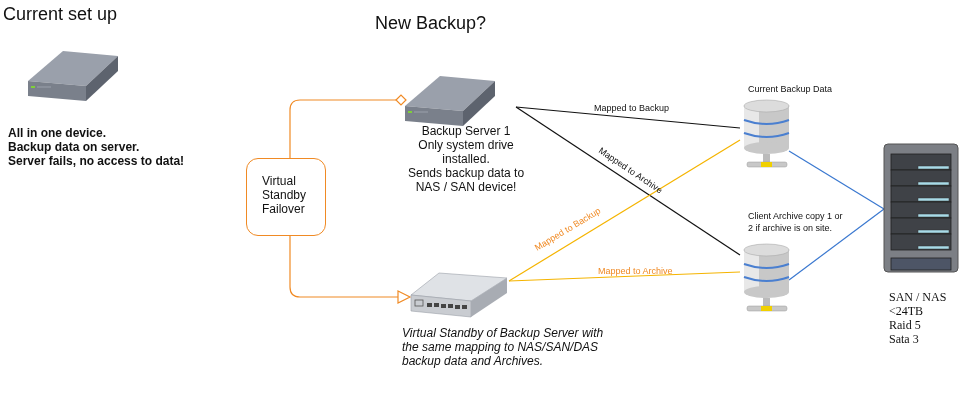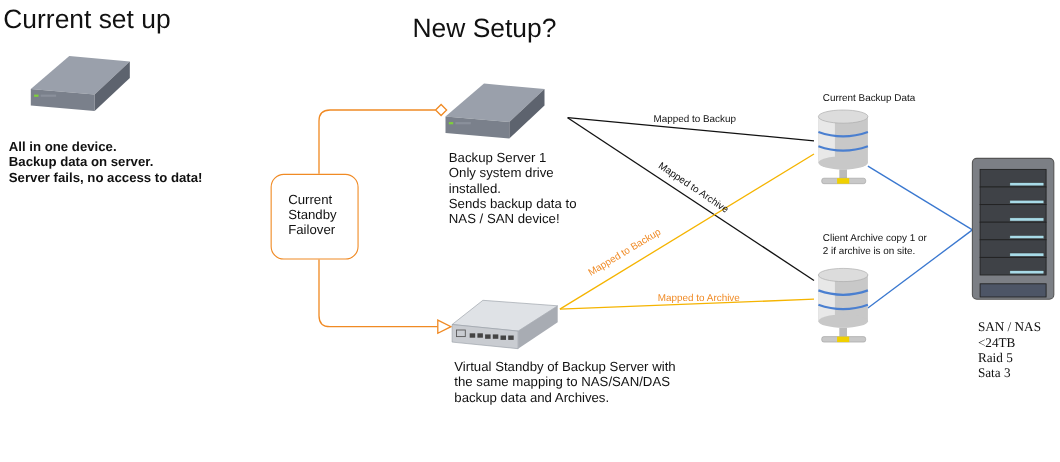--- a/index.html
+++ b/index.html
@@ -1,28 +1,28 @@
 <!DOCTYPE html>
 <html><head>
 <meta charset="utf-8">
 <style>
   html,body{margin:0;padding:0;background:#fff;}
   body{width:964px;height:420px;position:relative;overflow:hidden;font-family:"Liberation Sans",sans-serif;color:#111;}
   .abs{position:absolute;}
-  .h1{font-size:24px;}
+  .h1{font-size:18px;}
   .txt{font-size:12px;line-height:14px;white-space:pre-line;}
   .small{font-size:9px;line-height:12px;white-space:pre-line;}
   svg{position:absolute;left:0;top:0;}
   .box{position:absolute;left:246px;top:158px;width:80px;height:78px;border:1px solid #f08a24;border-radius:12px;box-sizing:border-box;}
 </style>
 </head>
 <body>
 
 <div class="abs h1" style="left:3px;top:4px;">Current set up</div>
-<div class="abs h1" style="left:375px;top:13px;">New Setup?</div>
+<div class="abs h1" style="left:375px;top:13px;">New Backup?</div>
 
 <svg width="964" height="420">
 
   <path d="M290,158 V110 Q290,100 300,100 H396" fill="none" stroke="#f08a24" stroke-width="1.2"></path>
   <path d="M396,100 L401,95 L406,100 L401,105 Z" fill="#fff" stroke="#f08a24" stroke-width="1.2"></path>
   <path d="M290,236 V287 Q290,297 300,297 H398" fill="none" stroke="#f08a24" stroke-width="1.2"></path>
   <path d="M398,291 L410,297 L398,303 Z" fill="#fff" stroke="#f08a24" stroke-width="1.2"></path>
 
   <line x1="516" y1="107" x2="740" y2="128" stroke="#111" stroke-width="1.2"></line>
   <line x1="516" y1="107" x2="740" y2="255" stroke="#111" stroke-width="1.2"></line>
@@ -106,33 +106,33 @@
       <rect x="34" y="54" width="31" height="3"></rect>
       <rect x="34" y="70" width="31" height="3"></rect>
       <rect x="34" y="86" width="31" height="3"></rect>
       <rect x="34" y="102" width="31" height="3"></rect>
     </g>
     <rect x="7" y="114" width="60" height="12" fill="#4d5566" stroke="#222" stroke-width="0.8"></rect>
   </g>
 </svg>
 
 <div class="box"></div>
-<div class="abs txt" style="left:262px;top:174px;">Current
+<div class="abs txt" style="left:262px;top:174px;">Virtual
 Standby
 Failover</div>
 
 <div class="abs txt" style="left:8px;top:126px;font-weight:bold;">All in one device.
 Backup data on server.
 Server fails, no access to data!</div>
-<div class="abs txt" style="left:408px;top:136px;">Backup Server 1
+<div class="abs txt" style="left:408px;top:124px;text-align:center;">Backup Server 1
 Only system drive
 installed.
 Sends backup data to
 NAS / SAN device!</div>
-<div class="abs txt" style="left:413px;top:326px;">Virtual Standby of Backup Server with
+<div class="abs txt" style="left:402px;top:326px;font-style:italic;">Virtual Standby of Backup Server with
 the same mapping to NAS/SAN/DAS
 backup data and Archives.</div>
 
 <div class="abs small" style="left:748px;top:83px;">Current Backup Data</div>
 <div class="abs small" style="left:748px;top:210px;">Client Archive copy 1 or
 2 if archive is on site.</div>
 <div class="abs txt" style="left:889px;top:290px;font-family:Liberation Serif, serif;">SAN / NAS
 &lt;24TB
 Raid 5
 Sata 3</div>

